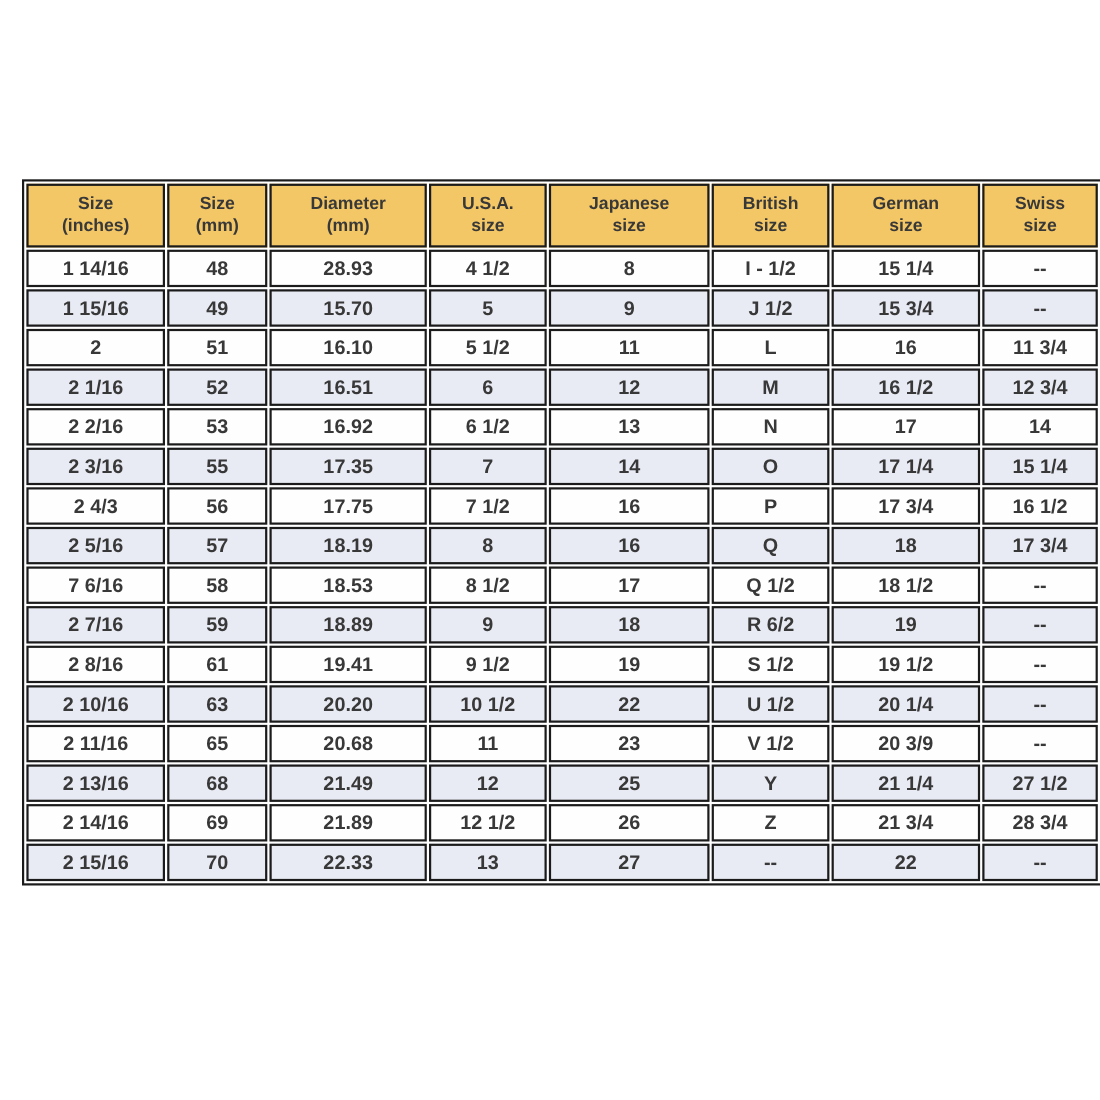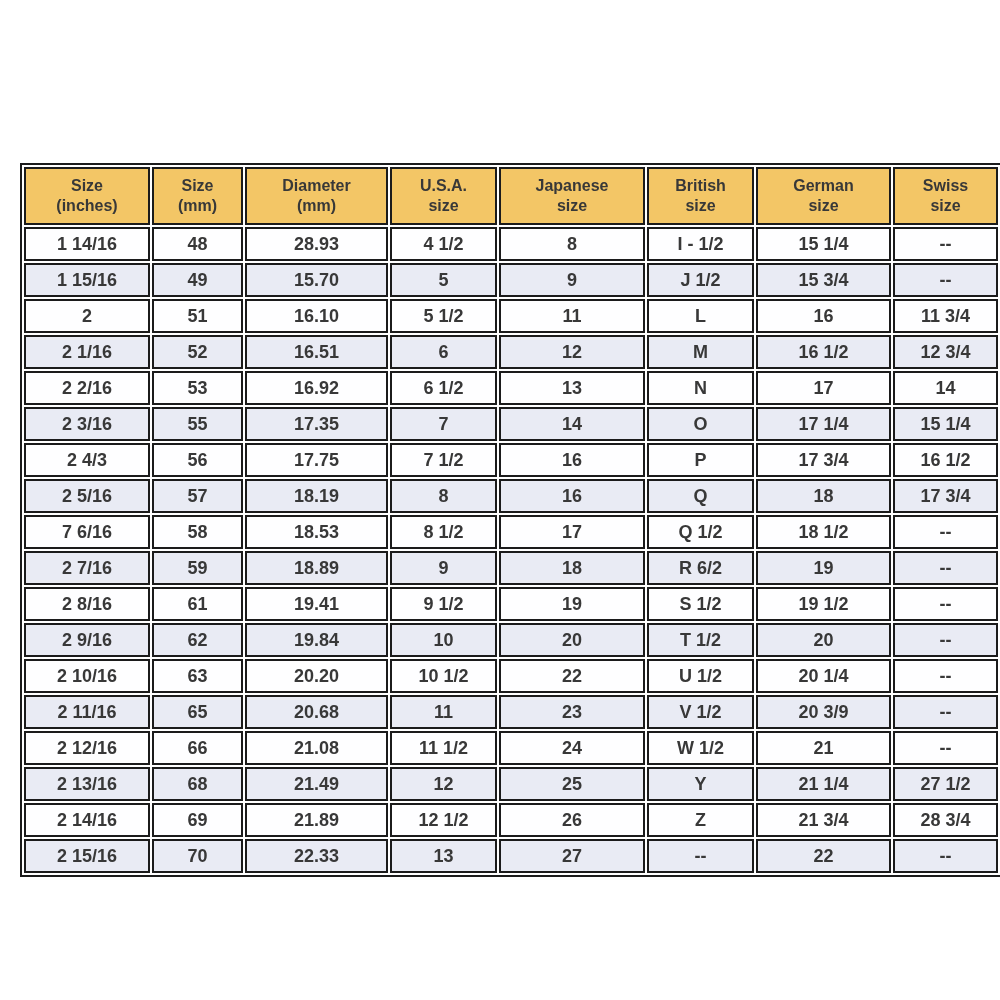--- a/index.html
+++ b/index.html
@@ -184,57 +184,37 @@
           <td>2 8/16</td>
           <td>61</td>
           <td>19.41</td>
           <td>9 1/2</td>
           <td>19</td>
           <td>S 1/2</td>
           <td>19 1/2</td>
           <td>--</td>
         </tr>
         <tr>
-          <td>2 9/16</td>
-          <td>62</td>
-          <td>19.84</td>
-          <td>10</td>
-          <td>20</td>
-          <td>T 1/2</td>
-          <td>20</td>
-          <td>--</td>
-        </tr>
-        <tr>
           <td>2 10/16</td>
           <td>63</td>
           <td>20.20</td>
           <td>10 1/2</td>
           <td>22</td>
           <td>U 1/2</td>
           <td>20 1/4</td>
           <td>--</td>
         </tr>
         <tr>
           <td>2 11/16</td>
           <td>65</td>
           <td>20.68</td>
           <td>11</td>
           <td>23</td>
           <td>V 1/2</td>
           <td>20 3/9</td>
-          <td>--</td>
-        </tr>
-        <tr>
-          <td>2 12/16</td>
-          <td>66</td>
-          <td>21.08</td>
-          <td>11 1/2</td>
-          <td>24</td>
-          <td>W 1/2</td>
-          <td>21</td>
           <td>--</td>
         </tr>
         <tr>
           <td>2 13/16</td>
           <td>68</td>
           <td>21.49</td>
           <td>12</td>
           <td>25</td>
           <td>Y</td>
           <td>21 1/4</td>

